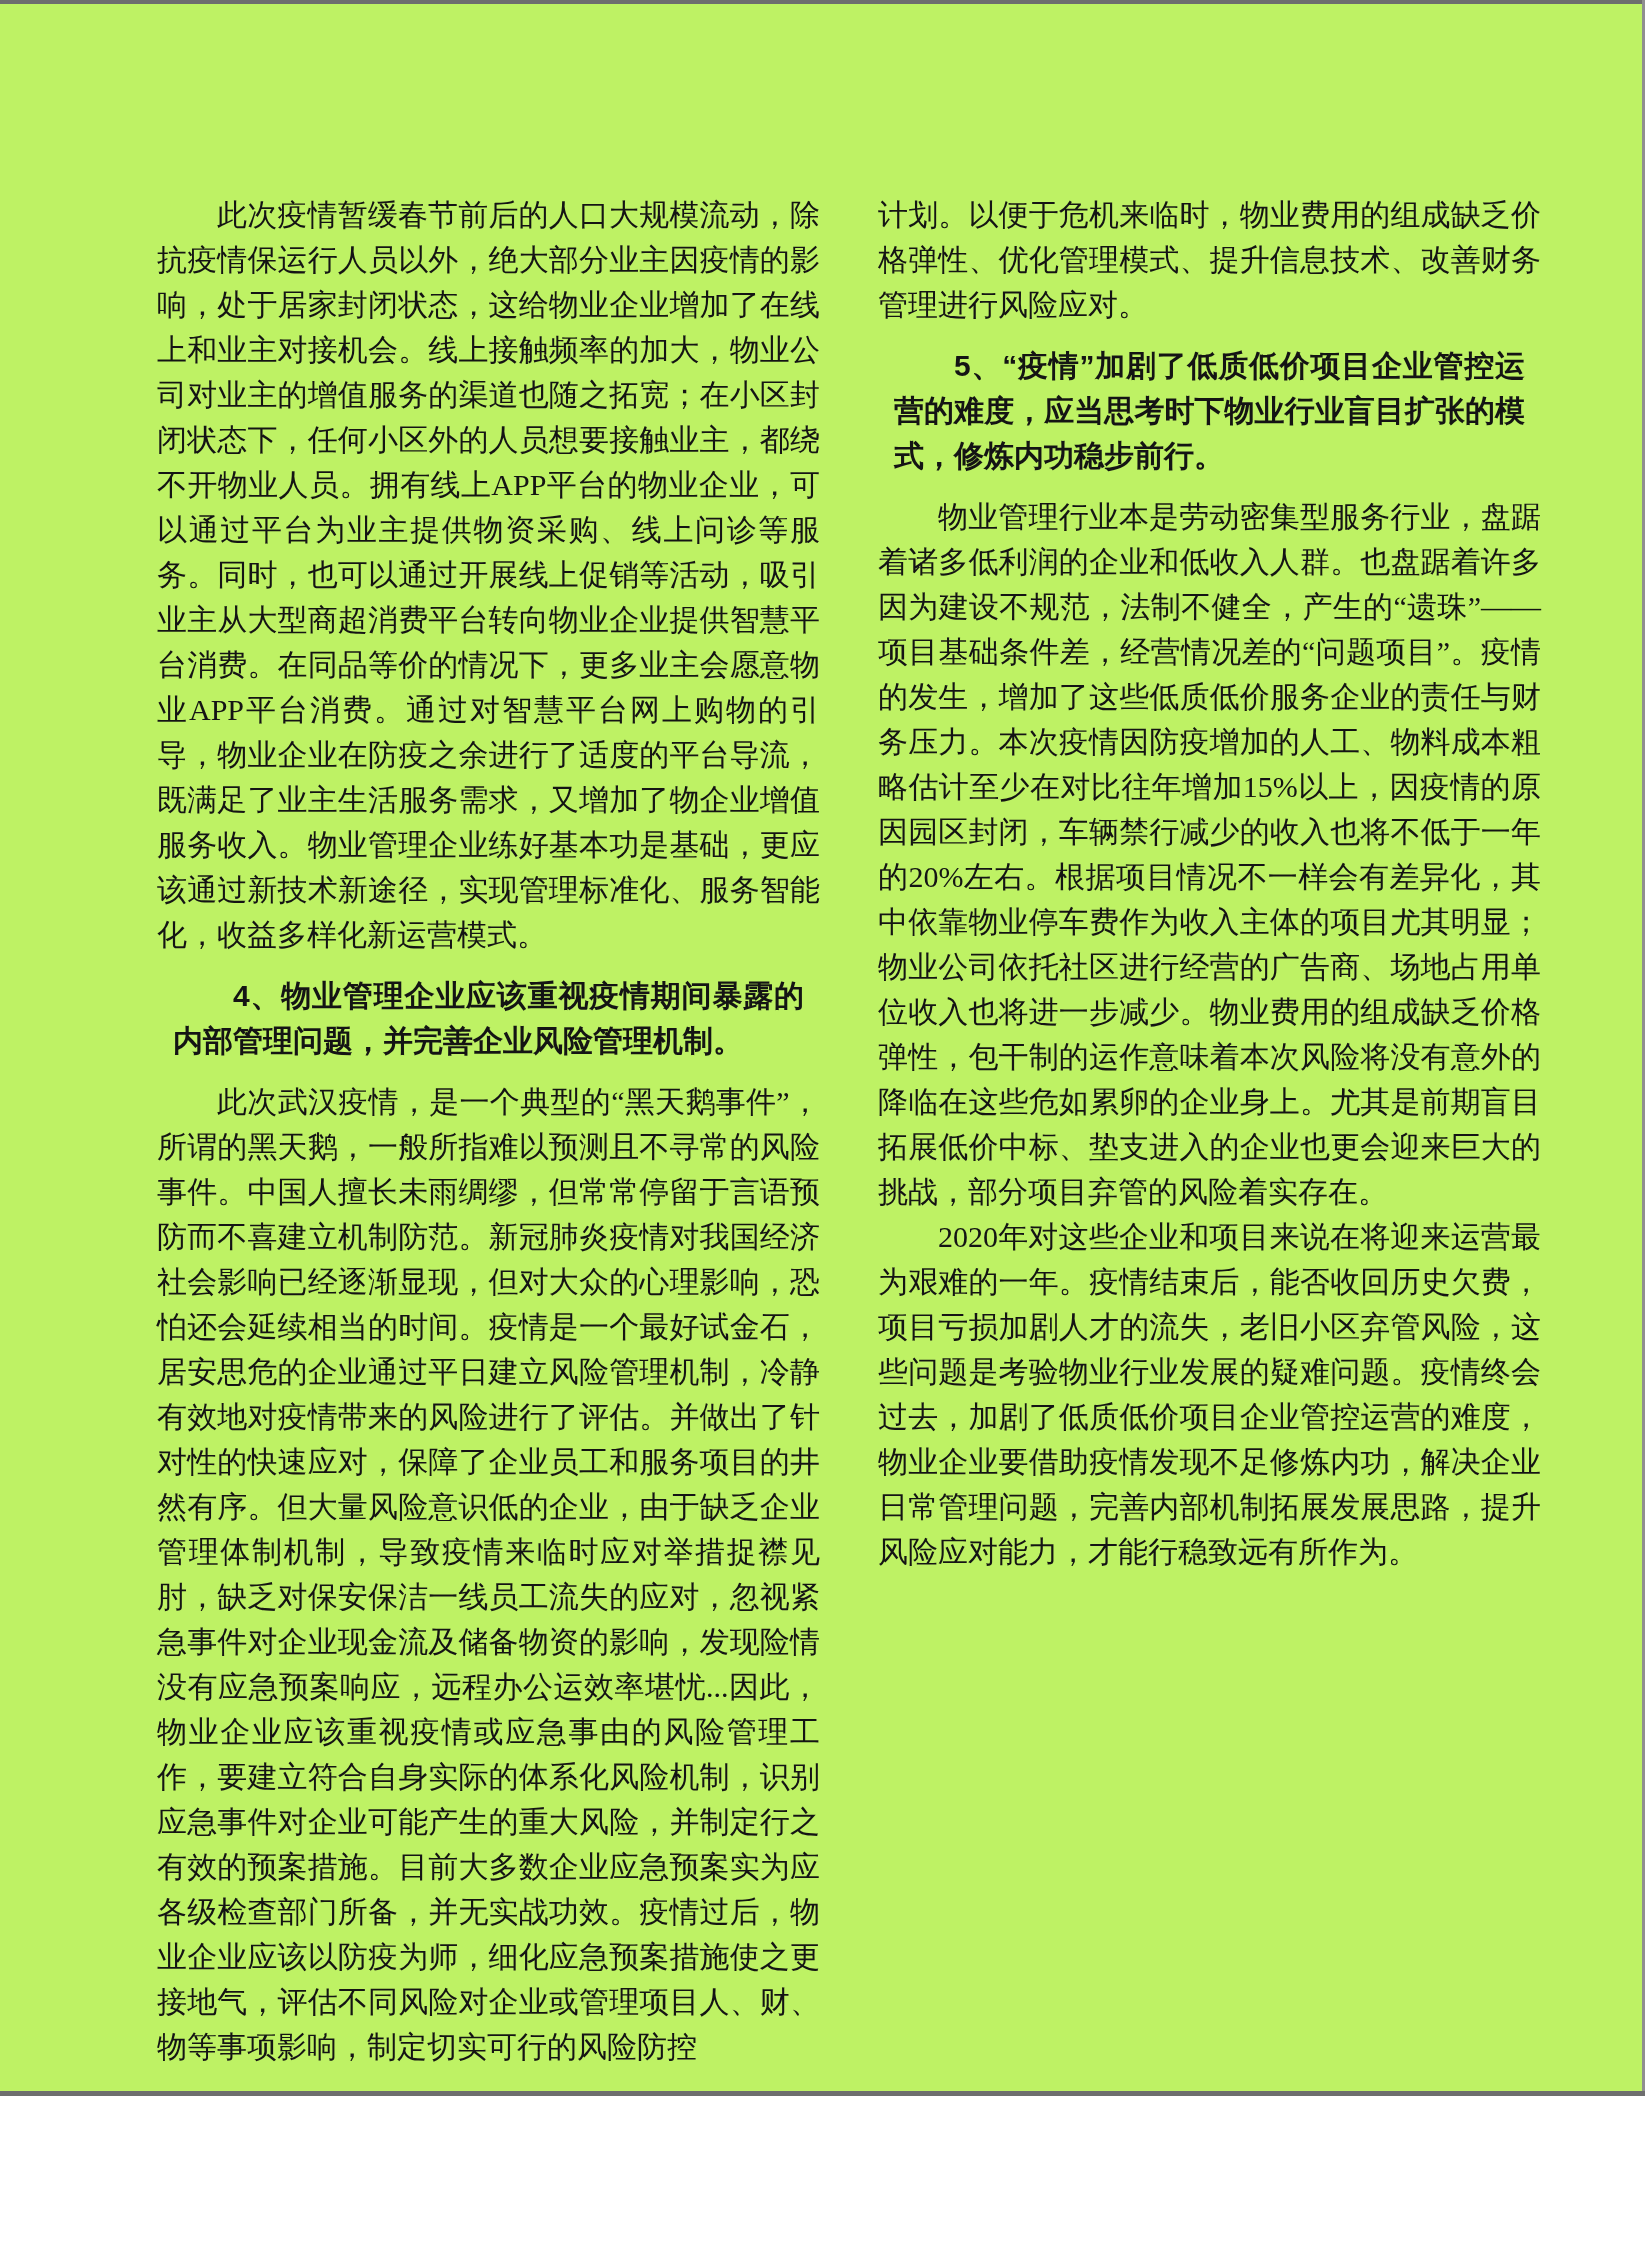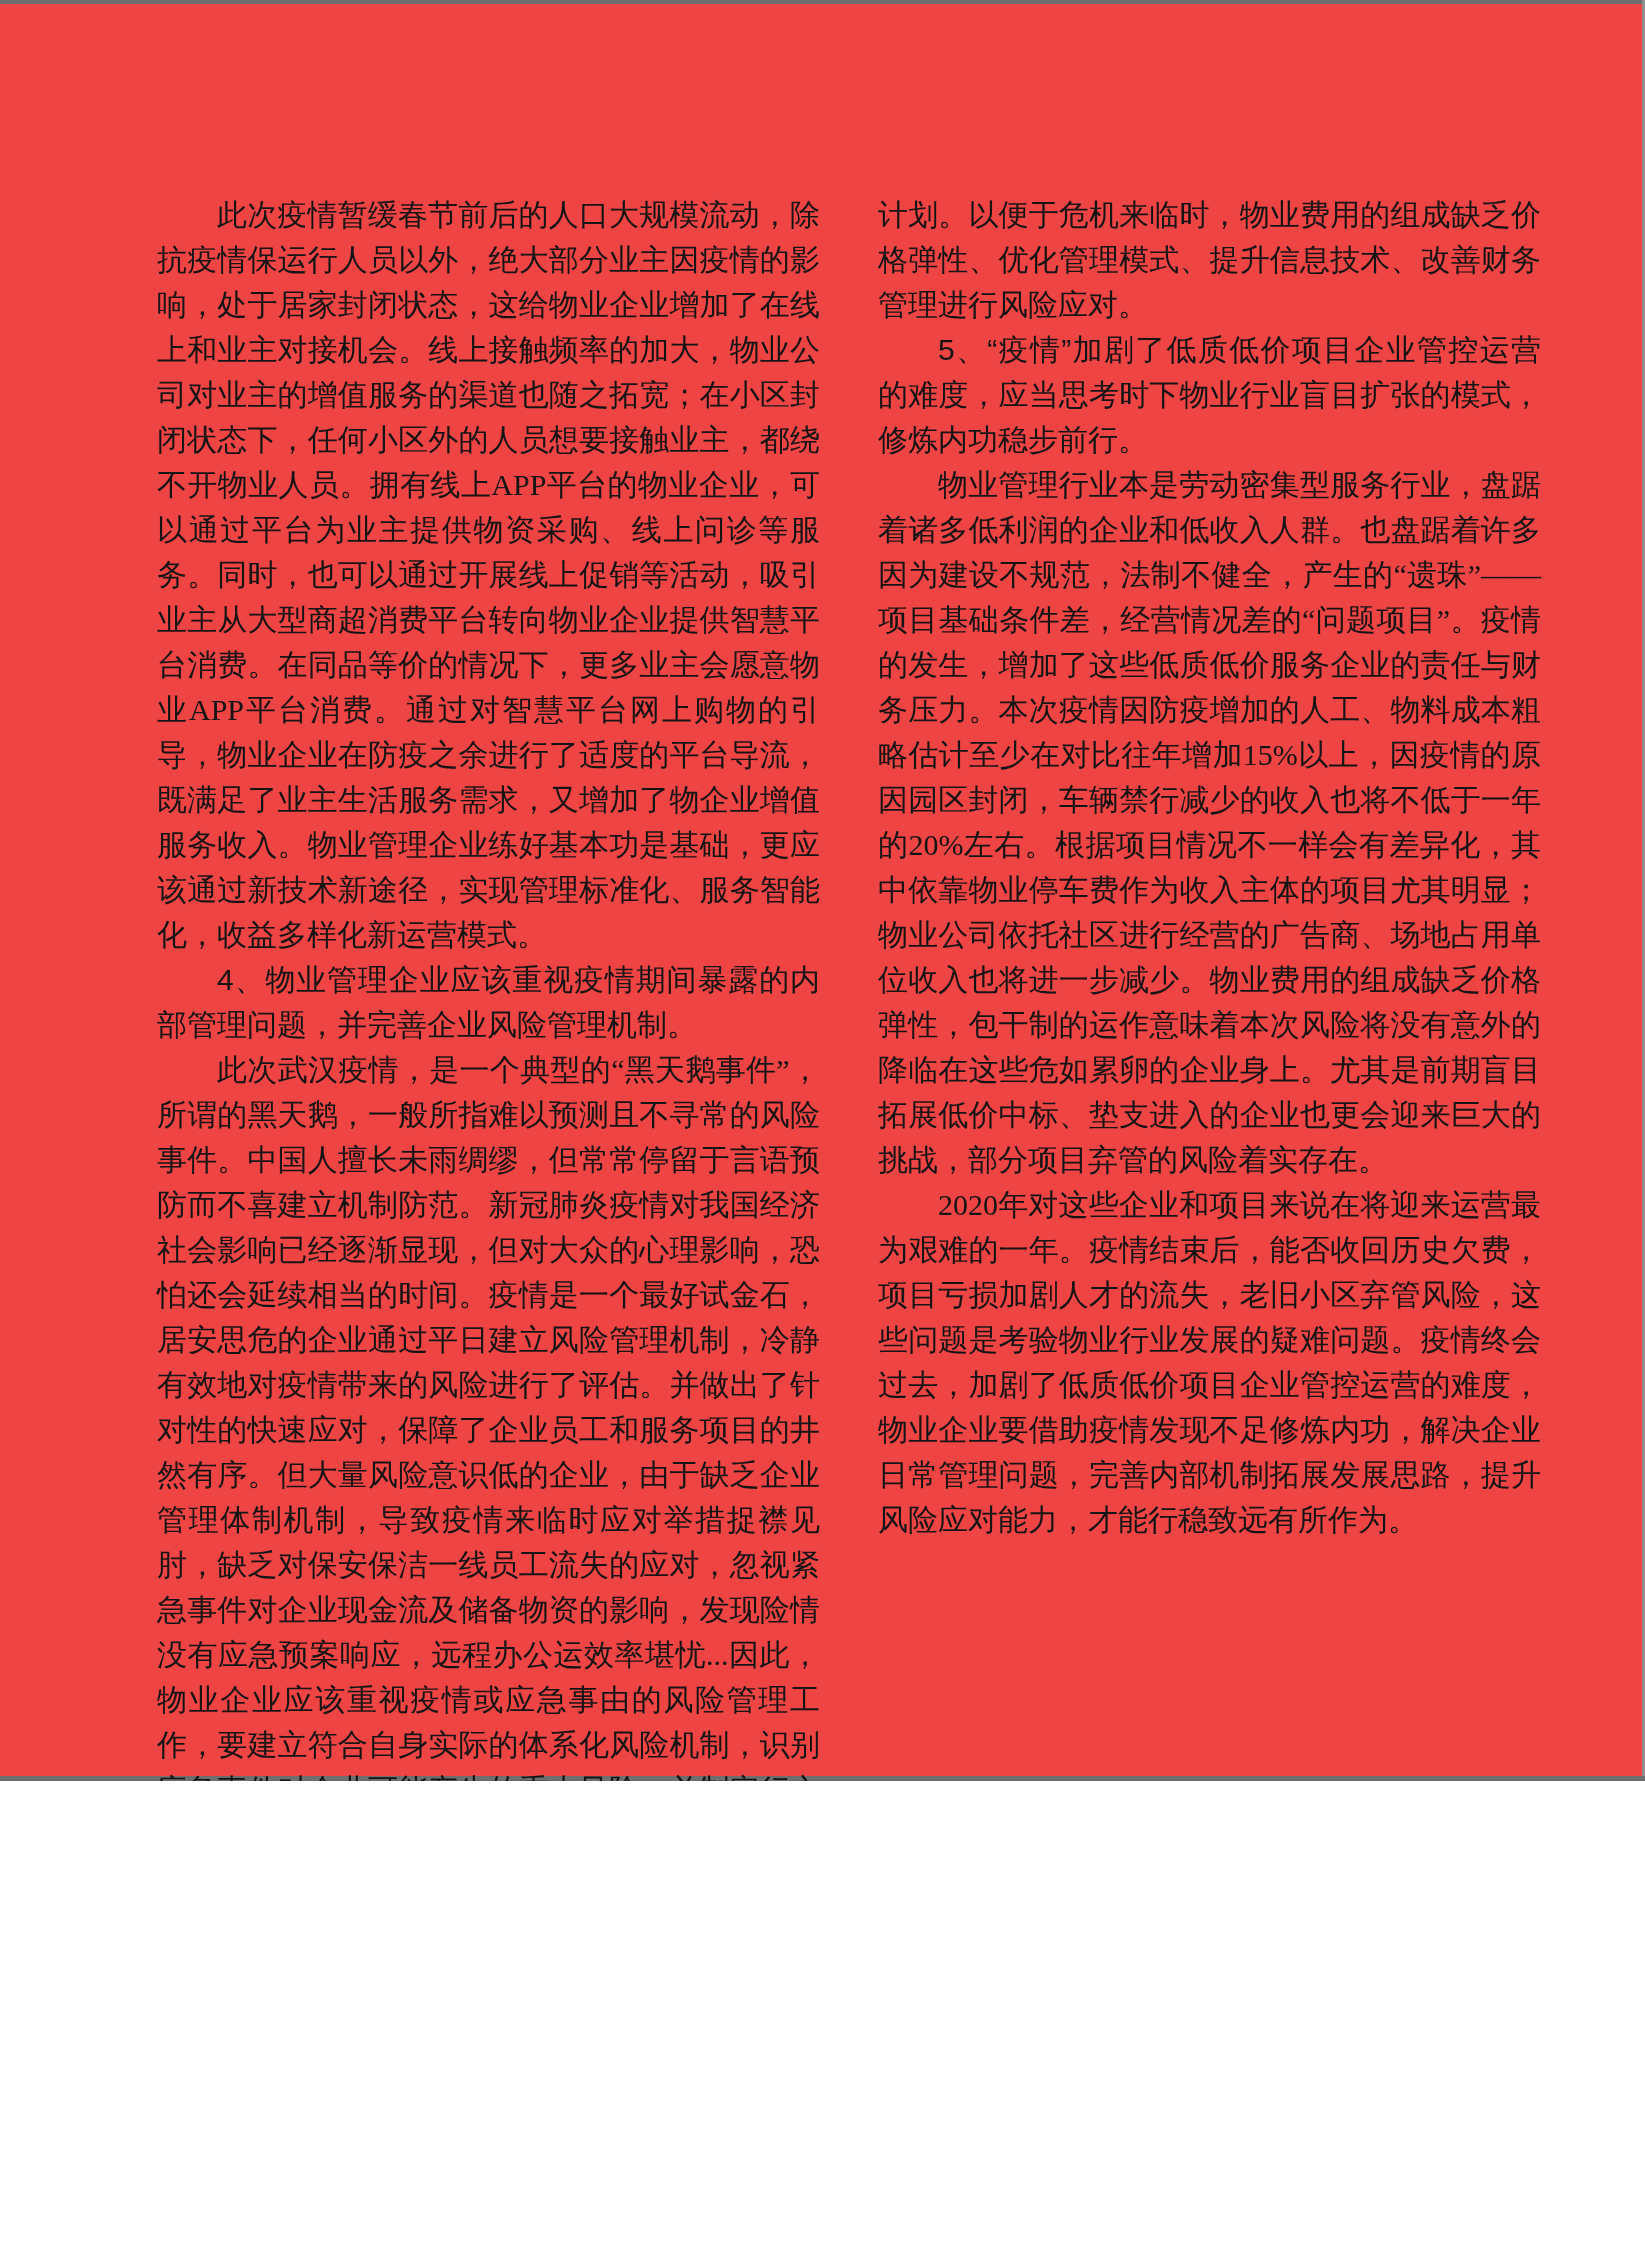--- a/index.html
+++ b/index.html
@@ -1,21 +1,21 @@
 <!DOCTYPE html>
 <html style="font-size:12.6px"><head>
 <meta charset="utf-8">
 <style>
   html, body { margin: 0; padding: 0; background: #ffffff; }
 
   .page {
     position: relative;
     width: 1645px;
-    height: 1781px;
-    background: #ef4444;
+    height: 2096px;
+    background: #bef264;
     overflow: hidden;
     font-family: "Liberation Serif", "DejaVu Serif", serif;
     color: #141414;
     box-sizing: border-box;
   }
 
   
   .edge-top    { position: absolute; top: 0; left: 0; width: 100%; height: 3.9px; background: #6e6e6e; }
   .edge-bottom { position: absolute; bottom: 0; left: 0; width: 100%; height: 4.7px; background: #6e6e6e; }
   .edge-right  { position: absolute; top: 0; right: 0; width: 3.1px; height: 100%; background: #8f8f8f; }
@@ -32,23 +32,23 @@
   .column-left  { left: 157px; }
   .column-right { left: 878px; }
 
   p.para {
     margin: 0;
     text-indent: 2em;
   }
   p.para.no-indent { text-indent: 0; }
 
   p.heading {
-    margin: 0;
+    margin: 16px;
     text-indent: 2em;
-    font-weight: normal;
+    font-weight: bold;
     font-family: "Liberation Sans", "DejaVu Sans", sans-serif;
   }
 
   .page-number {
     position: absolute;
     left: 1484px;
     top: 2153px;
     font-size: 31px;
     letter-spacing: 0.8px;
     color: #2f2f2f;

